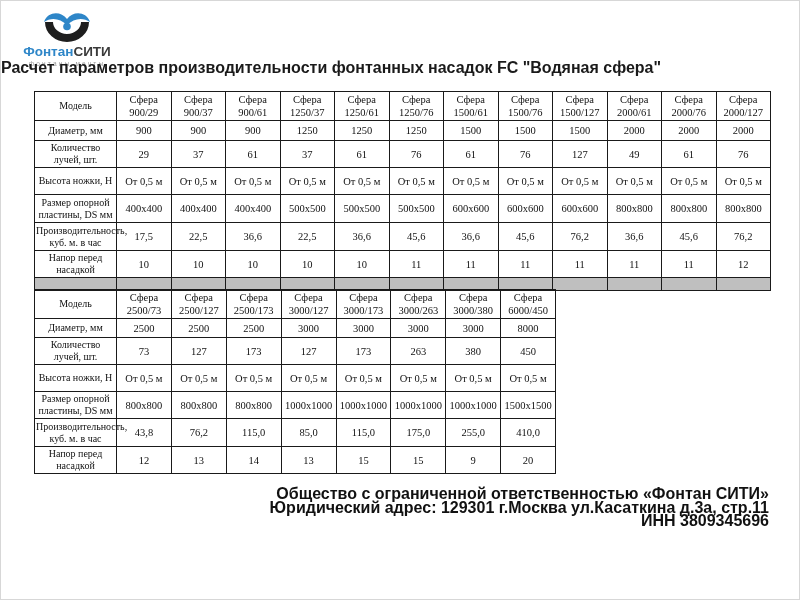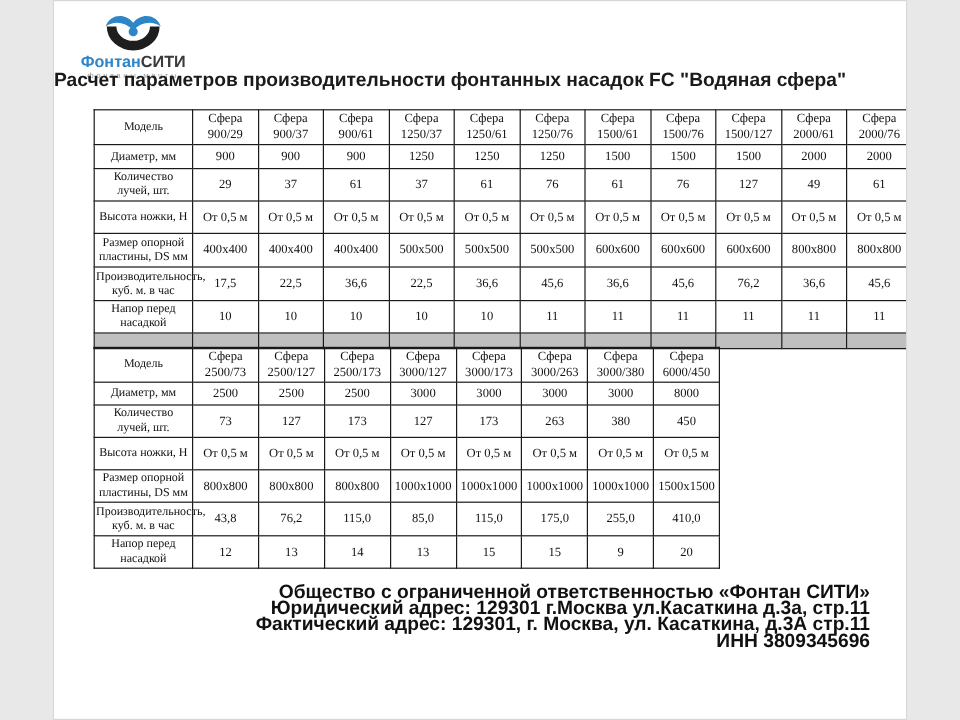--- a/index.html
+++ b/index.html
@@ -1,18 +1,18 @@
 <!DOCTYPE html>
 <html><head>
 <meta charset="utf-8">
 <style>
   * { margin:0; padding:0; box-sizing:border-box; }
   body { background:#e8e8e8; font-family:"Liberation Sans", sans-serif; }
   .page {
-    position:relative; width:712px; height:600px; margin:0 auto;
+    position:relative; width:800px; height:600px; margin:0 auto;
     background:#ffffff; overflow:hidden; border:1px solid #d7d7d7;
   }
   
   .logo { position:absolute; left:14px; top:8px; width:104px; text-align:center; }
   .logo svg { display:block; margin:0 auto; }
   .brand { font-size:13.5px; font-weight:bold; letter-spacing:0; line-height:14px; white-space:nowrap; }
   .brand .b1 { color:#2e86c8; }
   .brand .b2 { color:#3a3a3a; }
   .tagline { font-size:6.5px; color:#9a9a9a; letter-spacing:2.2px; margin-top:1px; white-space:nowrap; }
   
@@ -301,17 +301,16 @@
           <td>15</td>
           <td>9</td>
           <td>20</td>
         </tr>
       </tbody>
   </table>
 
   <div class="footer">
     <div>Общество с ограниченной ответственностью «Фонтан СИТИ»</div>
     <div>Юридический адрес: 129301 г.Москва ул.Касаткина д.3а, стр.11</div>
-    <div>Фактический адрес: 129301, г. Москва, ул. Касаткина, д.3А стр.11</div>
     <div>ИНН 3809345696</div>
   </div>
 
 </div>
 
 </body></html>

